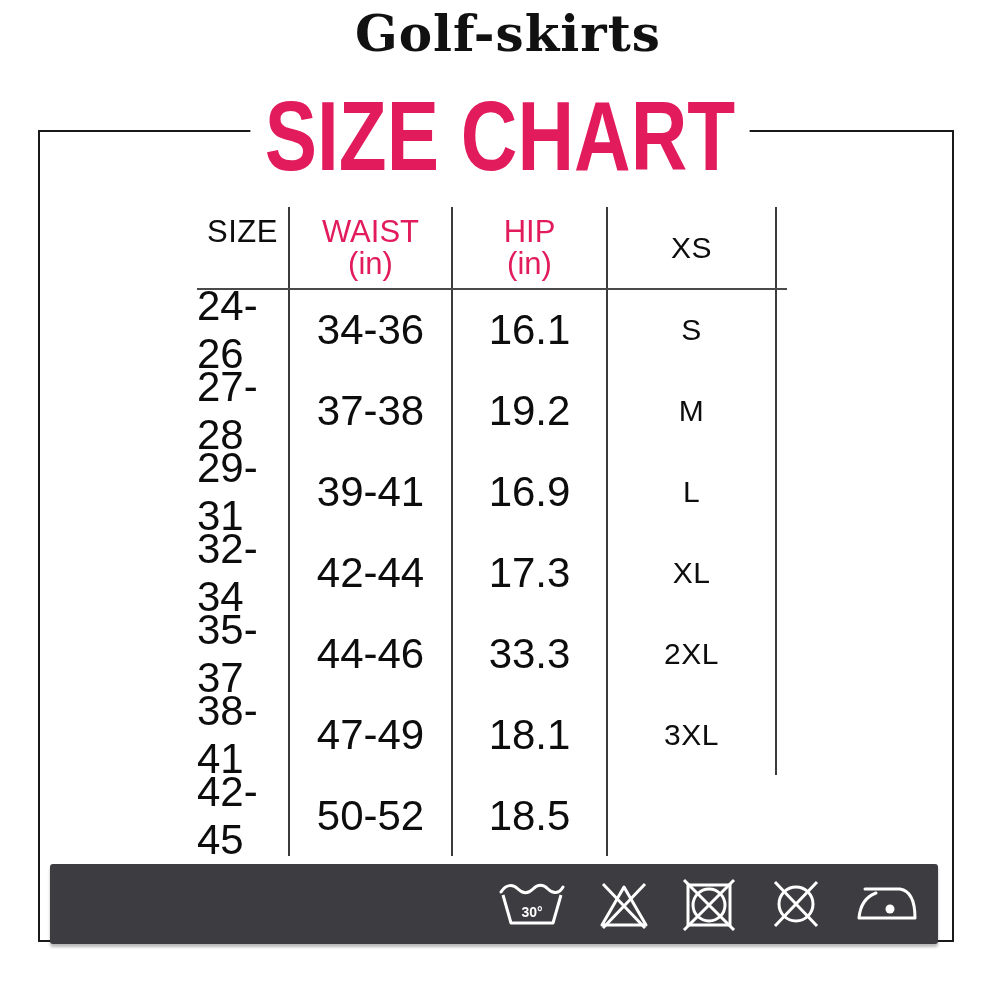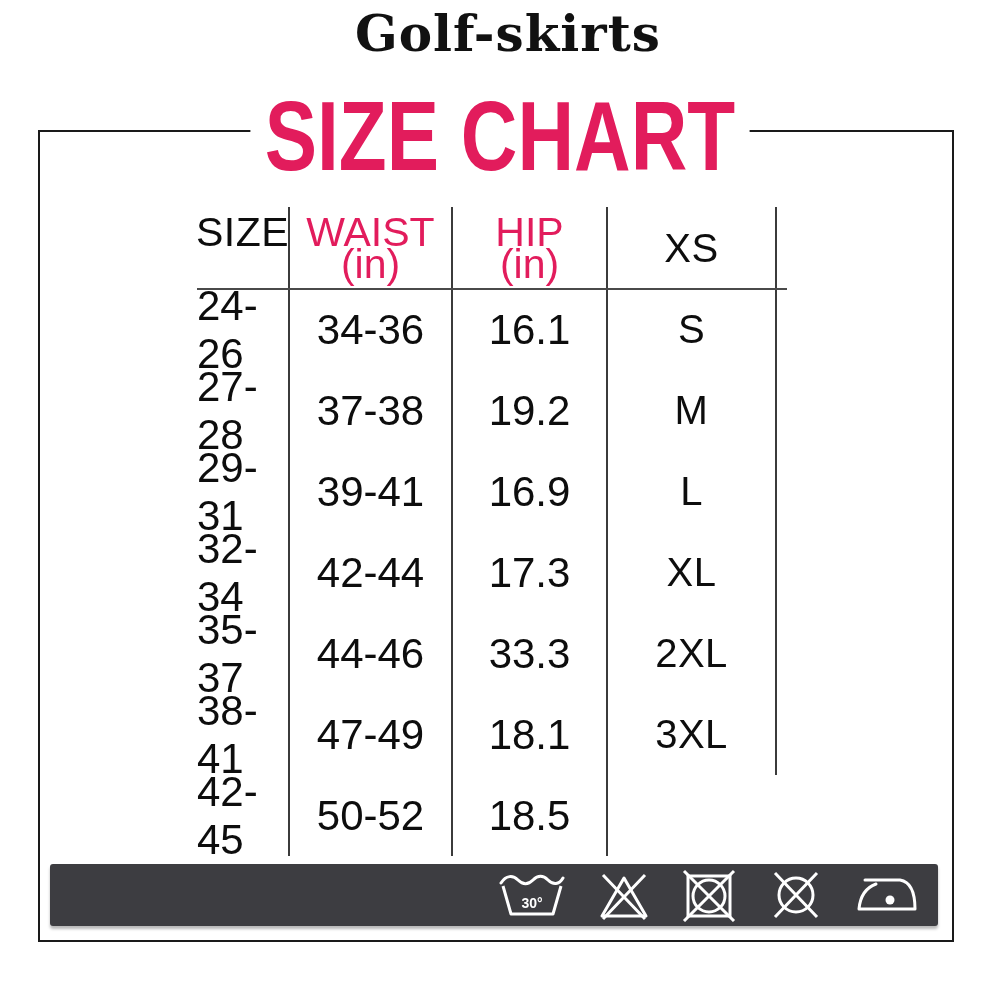--- a/index.html
+++ b/index.html
@@ -43,34 +43,34 @@
     grid-template-columns:93px 163px 155px 169px;
     grid-template-rows:82px repeat(7, 81px);
   }
   .cell{
     display:flex;align-items:center;justify-content:center;
     color:#0d0d0d;box-sizing:border-box;
   }
   .vline{border-right:2px solid #3b3b3b;}
   .th{
     flex-direction:column;align-items:center;justify-content:flex-start;
-    padding-top:9px;font-size:41px;line-height:32px;color:#e21c5c;
+    padding-top:9px;font-size:31px;line-height:32px;color:#e21c5c;
   }
   .th .hl{display:block;min-height:32px;text-align:center;}
   .th-size{color:#0d0d0d;letter-spacing:0.5px;}
-  .rowlabel{font-size:40px;letter-spacing:0.5px;}
+  .rowlabel{font-size:30px;letter-spacing:0.5px;}
   .val{font-size:42px;letter-spacing:0px;}
   
   .header-underline{
     position:absolute;left:197px;top:288px;width:590px;height:0;
     border-top:2px solid #4a4a4a;z-index:3;
   }
   
   .care-bar{
-    position:absolute;left:50px;top:864px;width:888px;height:62px;z-index:2;
+    position:absolute;left:50px;top:864px;width:888px;height:80px;z-index:2;
     background:#3d3d41;border-radius:3px;
     box-shadow:0 3px 3px rgba(0,0,0,0.28);
     display:flex;align-items:center;justify-content:flex-end;
     gap:28px;padding-right:18px;box-sizing:border-box;
   }
   .care-bar svg{display:block;}
   .ico{stroke:#ffffff;stroke-width:3;fill:none;}
   .ico-txt{fill:#ffffff;font-family:"Liberation Sans",sans-serif;font-size:14px;font-weight:bold;}
 </style>
 </head>

